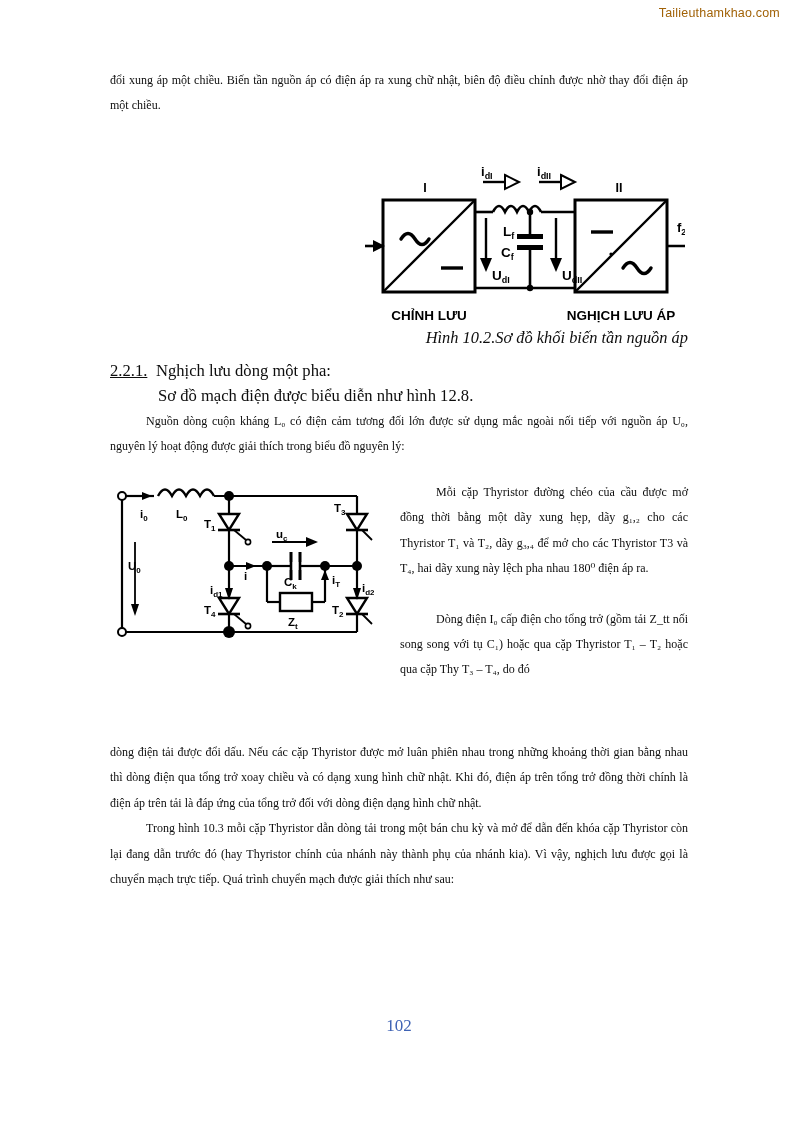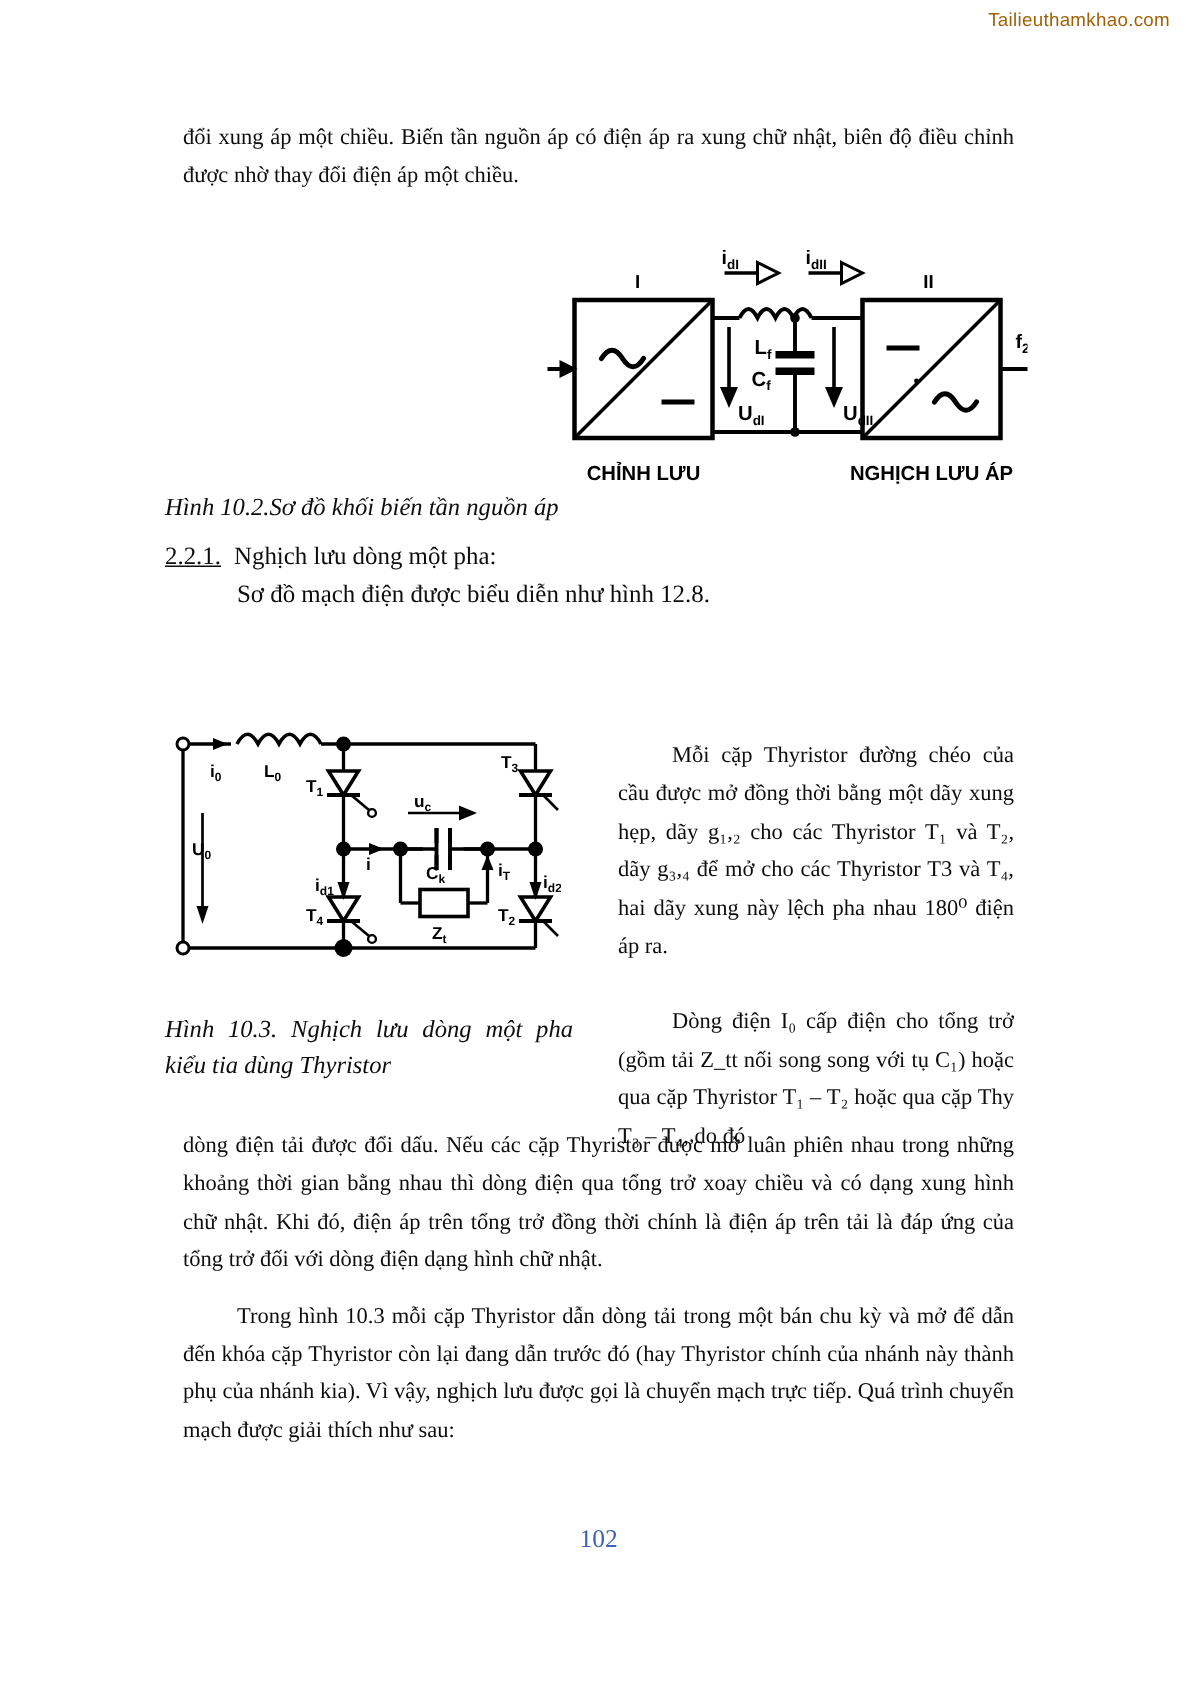--- a/index.html
+++ b/index.html
@@ -29,22 +29,22 @@
   
   .page {
     position: absolute;
     left: 110px;
     top: 0;
     width: 578px;
     height: 1123px;
   }
 
   p.body {
-    margin: 12px;
-    font-size: 15px;
+    margin: 0;
+    font-size: 12px;
     line-height: 25.4px;
     text-align: justify;
     text-justify: inter-word;
   }
   .indent { text-indent: 36px; }
 
   
   .intro { position: absolute; top: 68px; left: 0; width: 578px; }
 
   
@@ -52,21 +52,21 @@
     position: absolute;
     top: 162px;
     left: 0;
     width: 578px;
     height: 195px;
   }
   .fig102-svg { position:absolute; left: 255px; top: 0; }
   .fig-caption {
     font-style: italic;
     font-size: 16.4px;
-    text-align: left;
+    text-align: right;
     margin: 0;
   }
   .cap102 { position: absolute; top: 328px; left: 0; width: 578px; }
 
   
   .sec-head {
     position: absolute;
     top: 358px; left: 0; width: 578px;
     font-size: 16.6px;
     line-height: 25.4px;
@@ -188,20 +188,21 @@
     </svg>
   </div>
 
   <p class="fig-caption cap102">Hình 10.2.Sơ đồ khối biến tần nguồn áp</p>
 
   <div class="sec-head">
     <div>
       <span class="num">2.2.1.</span><span>Nghịch lưu dòng một pha:</span>
     </div>
     <div class="sub-line">Sơ đồ mạch điện được biểu diễn như hình 12.8.</div>
+    <p class="body indent">Nguồn dòng cuộn kháng L₀ có điện cảm tương đối lớn được sử dụng mắc ngoài nối tiếp với nguồn áp U₀, nguyên lý hoạt động được giải thích trong biểu đồ nguyên lý:</p>
   </div>
 
   <div class="twocol">
 
     <div class="col-left">
       <svg width="264" height="172" viewBox="0 0 264 172">
 
         <circle cx="12" cy="16" r="4" fill="#fff" stroke="#000" stroke-width="2"></circle>
         <circle cx="12" cy="152" r="4" fill="#fff" stroke="#000" stroke-width="2"></circle>
         <line x1="12" y1="20" x2="12" y2="148" stroke="#000" stroke-width="2.2"></line>
@@ -283,21 +284,20 @@
         <text x="222" y="134" font-size="11.5" font-weight="bold">T<tspan font-size="8" dy="2.5">2</tspan></text>
         <text x="166" y="58" font-size="11.5" font-weight="bold">u<tspan font-size="8" dy="2.5">c</tspan></text>
         <text x="174" y="106" font-size="11.5" font-weight="bold">C<tspan font-size="8" dy="2.5">k</tspan></text>
         <text x="178" y="146" font-size="11.5" font-weight="bold">Z<tspan font-size="8" dy="2.5">t</tspan></text>
         <text x="134" y="100" font-size="11.5" font-weight="bold">i</text>
         <text x="222" y="104" font-size="11.5" font-weight="bold">i<tspan font-size="8" dy="2.5">T</tspan></text>
         <text x="100" y="114" font-size="11.5" font-weight="bold">i<tspan font-size="8" dy="2.5">d1</tspan></text>
         <text x="252" y="112" font-size="11.5" font-weight="bold">i<tspan font-size="8" dy="2.5">d2</tspan></text>
       </svg>
 
-      <p class="cap103">Hình 10.3. Nghịch lưu dòng một pha kiểu tia dùng Thyristor</p>
     </div>
 
     <div class="col-right">
       <p class="body indent">Mỗi cặp Thyristor đường chéo của cầu được mở đồng thời bằng một dãy xung hẹp, dãy g₁,₂ cho các Thyristor T₁ và T₂, dãy g₃,₄ để mở cho các Thyristor T3 và T₄, hai dãy xung này lệch pha nhau 180⁰ điện áp ra.</p>
       <p class="body indent" style="margin-top:25px">Dòng điện I₀ cấp điện cho tổng trở (gồm tải Z_tt nối song song với tụ C₁) hoặc qua cặp Thyristor T₁ – T₂ hoặc qua cặp Thy T₃ – T₄, do đó</p>
     </div>
   </div>
 
   <div class="flow">
     <p class="body">dòng điện tải được đổi dấu. Nếu các cặp Thyristor được mở luân phiên nhau trong những khoảng thời gian bằng nhau thì dòng điện qua tổng trở xoay chiều và có dạng xung hình chữ nhật. Khi đó, điện áp trên tổng trở đồng thời chính là điện áp trên tải là đáp ứng của tổng trở đối với dòng điện dạng hình chữ nhật.</p>

